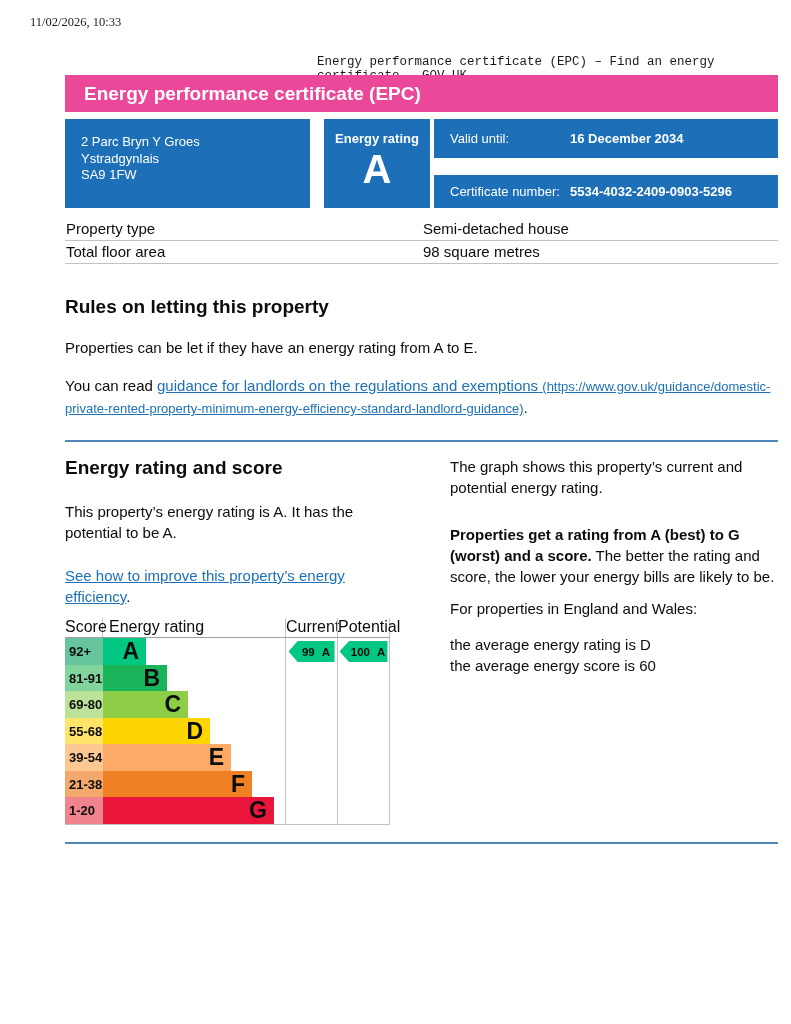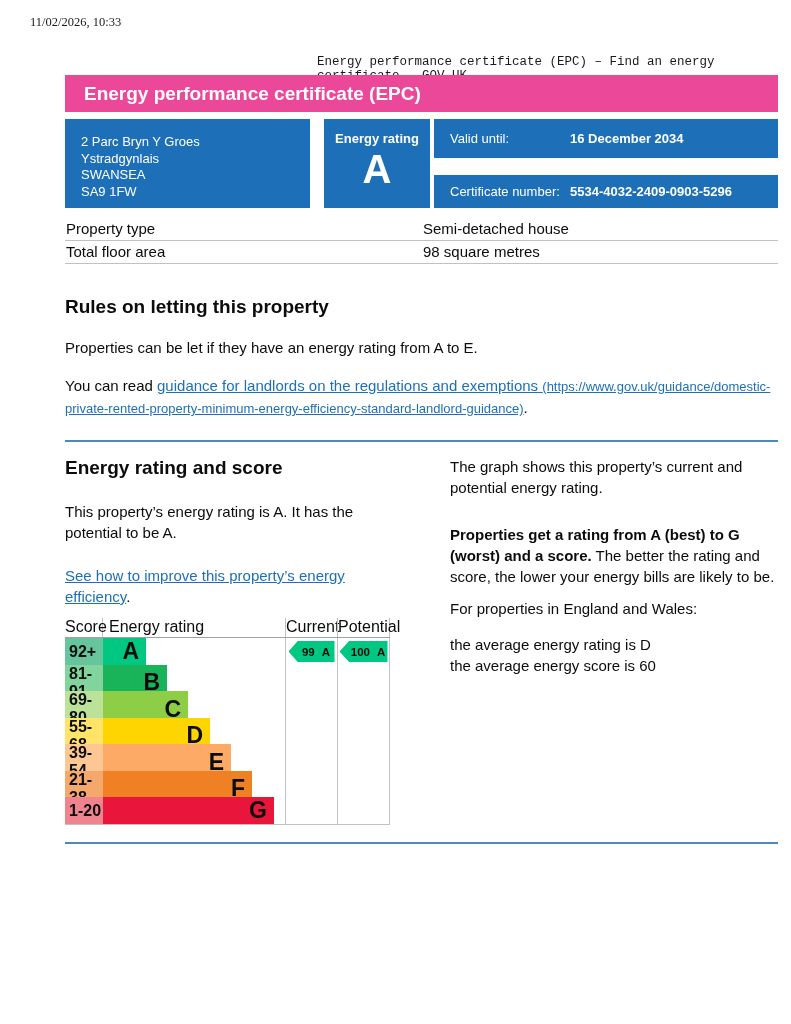--- a/index.html
+++ b/index.html
@@ -80,21 +80,21 @@
     height:19px; font-size:16px; font-weight:normal; line-height:17px;
   }
   .epc-header .h-score { text-align:center; border-right:1px solid #bfc1c3; }
   .epc-header .h-rating { padding-left:6px; }
   .epc-header .h-current { text-align:center; border-left:1px solid #bfc1c3; white-space:nowrap; }
   .epc-header .h-potential { text-align:center; border-left:1px solid #bfc1c3; border-right:1px solid #bfc1c3; white-space:nowrap; }
   .epc-body { border-top:1px solid #9da2a6; border-bottom:1px solid #bfc1c3; }
   .epc-row { display:grid; grid-template-columns:38px 182px 52px 53px; height:26.5px; }
   .score-cell {
     display:flex; align-items:center; padding-left:4px;
-    font-size:16px; font-weight:bold;
+    font-size:13px; font-weight:bold;
   }
   .bar-cell { position:relative; }
   .bar {
     height:100%; display:flex; align-items:center; justify-content:flex-end;
     padding-right:7px; font-weight:bold; font-size:23px; color:#0b0c0c;
   }
   .cur-cell { border-left:1px solid #bfc1c3; display:flex; align-items:center; justify-content:center; }
   .pot-cell { border-left:1px solid #bfc1c3; border-right:1px solid #bfc1c3; display:flex; align-items:center; justify-content:center; }
   .arrow {
     height:21px; display:flex; align-items:center; justify-content:center;
@@ -114,21 +114,20 @@
 <div class="content">
 
   <div class="banner" style="background: #ec4899;">
     <span>Energy performance certificate (EPC)</span>
   </div>
 
   <div class="summary-row">
     <div class="address-box">
       <div>2 Parc Bryn Y Groes</div>
       <div>Ystradgynlais</div>
-      <div>SWANSEA</div>
       <div>SA9 1FW</div>
     </div>
     <div class="gap14"></div>
     <div class="rating-box">
       <div class="rating-label">Energy rating</div>
       <div class="rating-letter">A</div>
     </div>
     <div class="gap4"></div>
     <div class="validity-col">
       <div class="valid-box">

